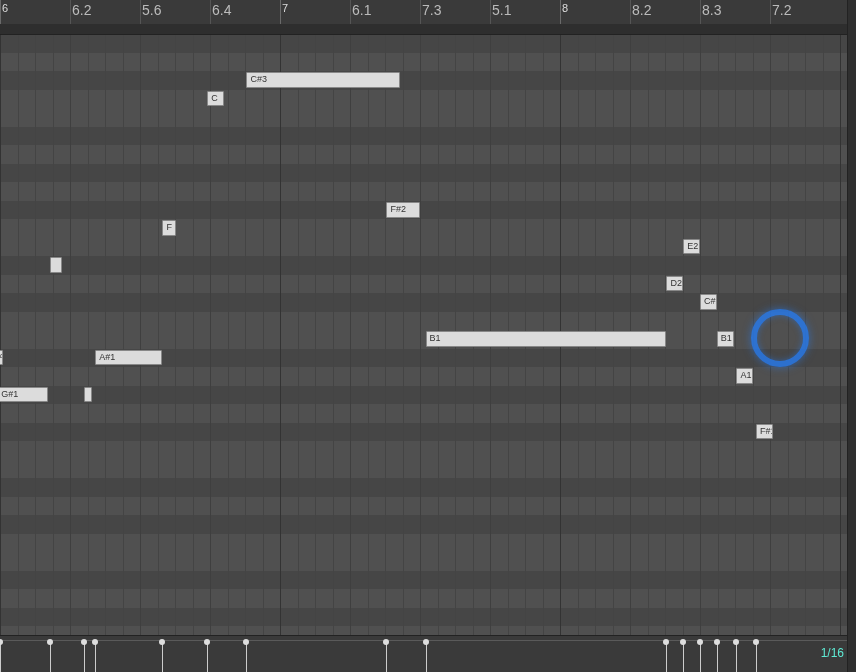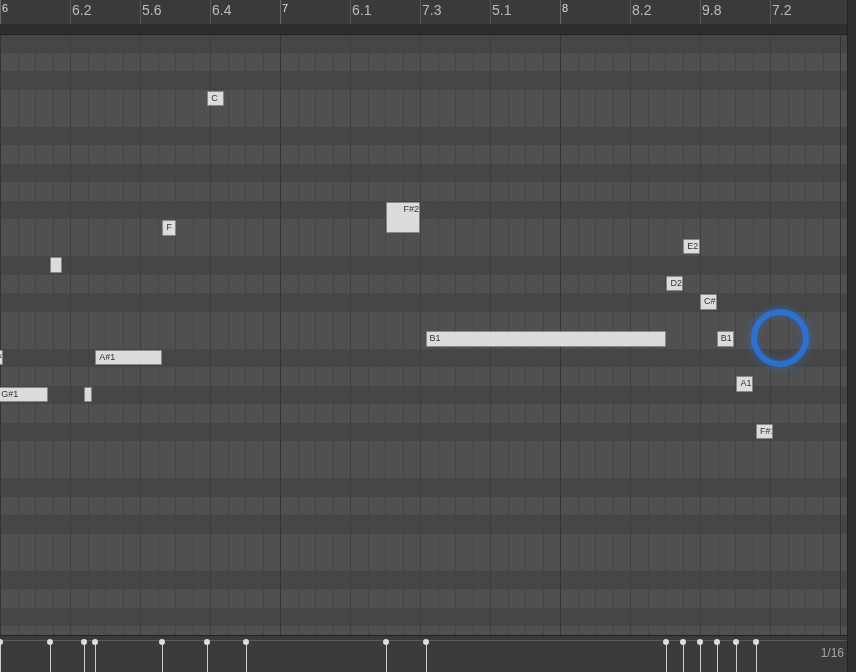--- a/index.html
+++ b/index.html
@@ -171,21 +171,21 @@
     left: 0;
     right: 0;
     top: 4px;
     height: 1px;
     background: #5a5a5a;
   }
   .snap-label {
     position: absolute;
     right: 4px;
     top: 10px;
-    color: #a3a3a3;
+    color: #5eead4;
     font-size: 12px;
   }
 
 </style>
 </head>
 <body>
 
 <div class="ruler">
   <div class="ruler-ticks">
       <div class="ruler-tick major" style="left: 0px;"></div>
@@ -202,21 +202,21 @@
       <div class="ruler-label" style="left: 350px;">6.1</div>
       <div class="ruler-tick" style="left: 420px;"></div>
       <div class="ruler-label" style="left: 420px;">7.3</div>
       <div class="ruler-tick" style="left: 490px;"></div>
       <div class="ruler-label" style="left: 490px;">5.1</div>
       <div class="ruler-tick major" style="left: 560px;"></div>
       <div class="ruler-label major" style="left: 560px;">8</div>
       <div class="ruler-tick" style="left: 630px;"></div>
       <div class="ruler-label" style="left: 630px;">8.2</div>
       <div class="ruler-tick" style="left: 700px;"></div>
-      <div class="ruler-label" style="left: 700px;">9.8</div>
+      <div class="ruler-label" style="left: 700px;">8.3</div>
       <div class="ruler-tick" style="left: 770px;"></div>
       <div class="ruler-label" style="left: 770px;">7.2</div>
     </div>
 </div>
 <div class="ruler-bar2"></div>
 
 <div class="right-strip"></div>
 
 <div class="grid">
   <div class="grid-bg">
@@ -296,32 +296,33 @@
       <div class="vline beat" style="left: 700px;"></div>
       <div class="vline" style="left: 717.5px;"></div>
       <div class="vline" style="left: 735px;"></div>
       <div class="vline" style="left: 752.5px;"></div>
       <div class="vline beat" style="left: 770px;"></div>
       <div class="vline" style="left: 787.5px;"></div>
       <div class="vline" style="left: 805px;"></div>
       <div class="vline" style="left: 822.5px;"></div>
       <div class="vline bar" style="left: 840px;"></div>
     </div>
+<div class="note" style="left: 246.4px; top: 38px; width: 154px; height: 15.5px;">C#3</div>
     <div class="note" style="left: 207.2px; top: 56.5px; width: 16.8px; height: 15.5px;">C</div>
-    <div class="note" style="left: 386.4px; top: 167.5px; width: 33.6px; height: 31px; text-align: right;">F#2</div>
+    <div class="note" style="left: 386.4px; top: 167.5px; width: 33.6px; height: 16px;">F#2</div>
     <div class="note" style="left: 162.4px; top: 186px; width: 14px; height: 15.5px;">F</div>
     <div class="note" style="left: 683.2px; top: 204.5px; width: 16.8px; height: 15.5px;">E2</div>
     <div class="note" style="left: 50.4px; top: 223px; width: 11.2px; height: 15.5px;"></div>
     <div class="note" style="left: 666.4px; top: 241.5px; width: 16.8px; height: 15.5px;">D2</div>
     <div class="note" style="left: 700px; top: 260px; width: 16.8px; height: 15.5px;">C#2</div>
     <div class="note" style="left: 425.6px; top: 297px; width: 240.8px; height: 15.5px;">B1</div>
     <div class="note" style="left: 716.8px; top: 297px; width: 16.8px; height: 15.5px;">B1</div>
     <div class="note" style="left: 95.2px; top: 315.5px; width: 67.2px; height: 15.5px;">A#1</div>
     <div class="note" style="left: -5.6px; top: 315.5px; width: 8.4px; height: 15.5px;">A#1</div>
-    <div class="note" style="left: 736.4px; top: 334px; width: 16.8px; height: 15.5px; margin-top: 8px;">A1</div>
+    <div class="note" style="left: 736.4px; top: 334px; width: 16.8px; height: 15.5px;">A1</div>
     <div class="note" style="left: -2.8px; top: 352.5px; width: 50.4px; height: 15.5px;">G#1</div>
     <div class="note" style="left: 84px; top: 352.5px; width: 8.4px; height: 15.5px;"></div>
     <div class="note" style="left: 756px; top: 389.5px; width: 16.8px; height: 15.5px;">F#1</div>
   </div>
 
 <div class="cursor-ring" style="left: 751px; top: 309px;"></div>
 
 <div class="vel-lane">
   <div class="vel-baseline"></div>
   <div class="snap-label">1/16</div>

